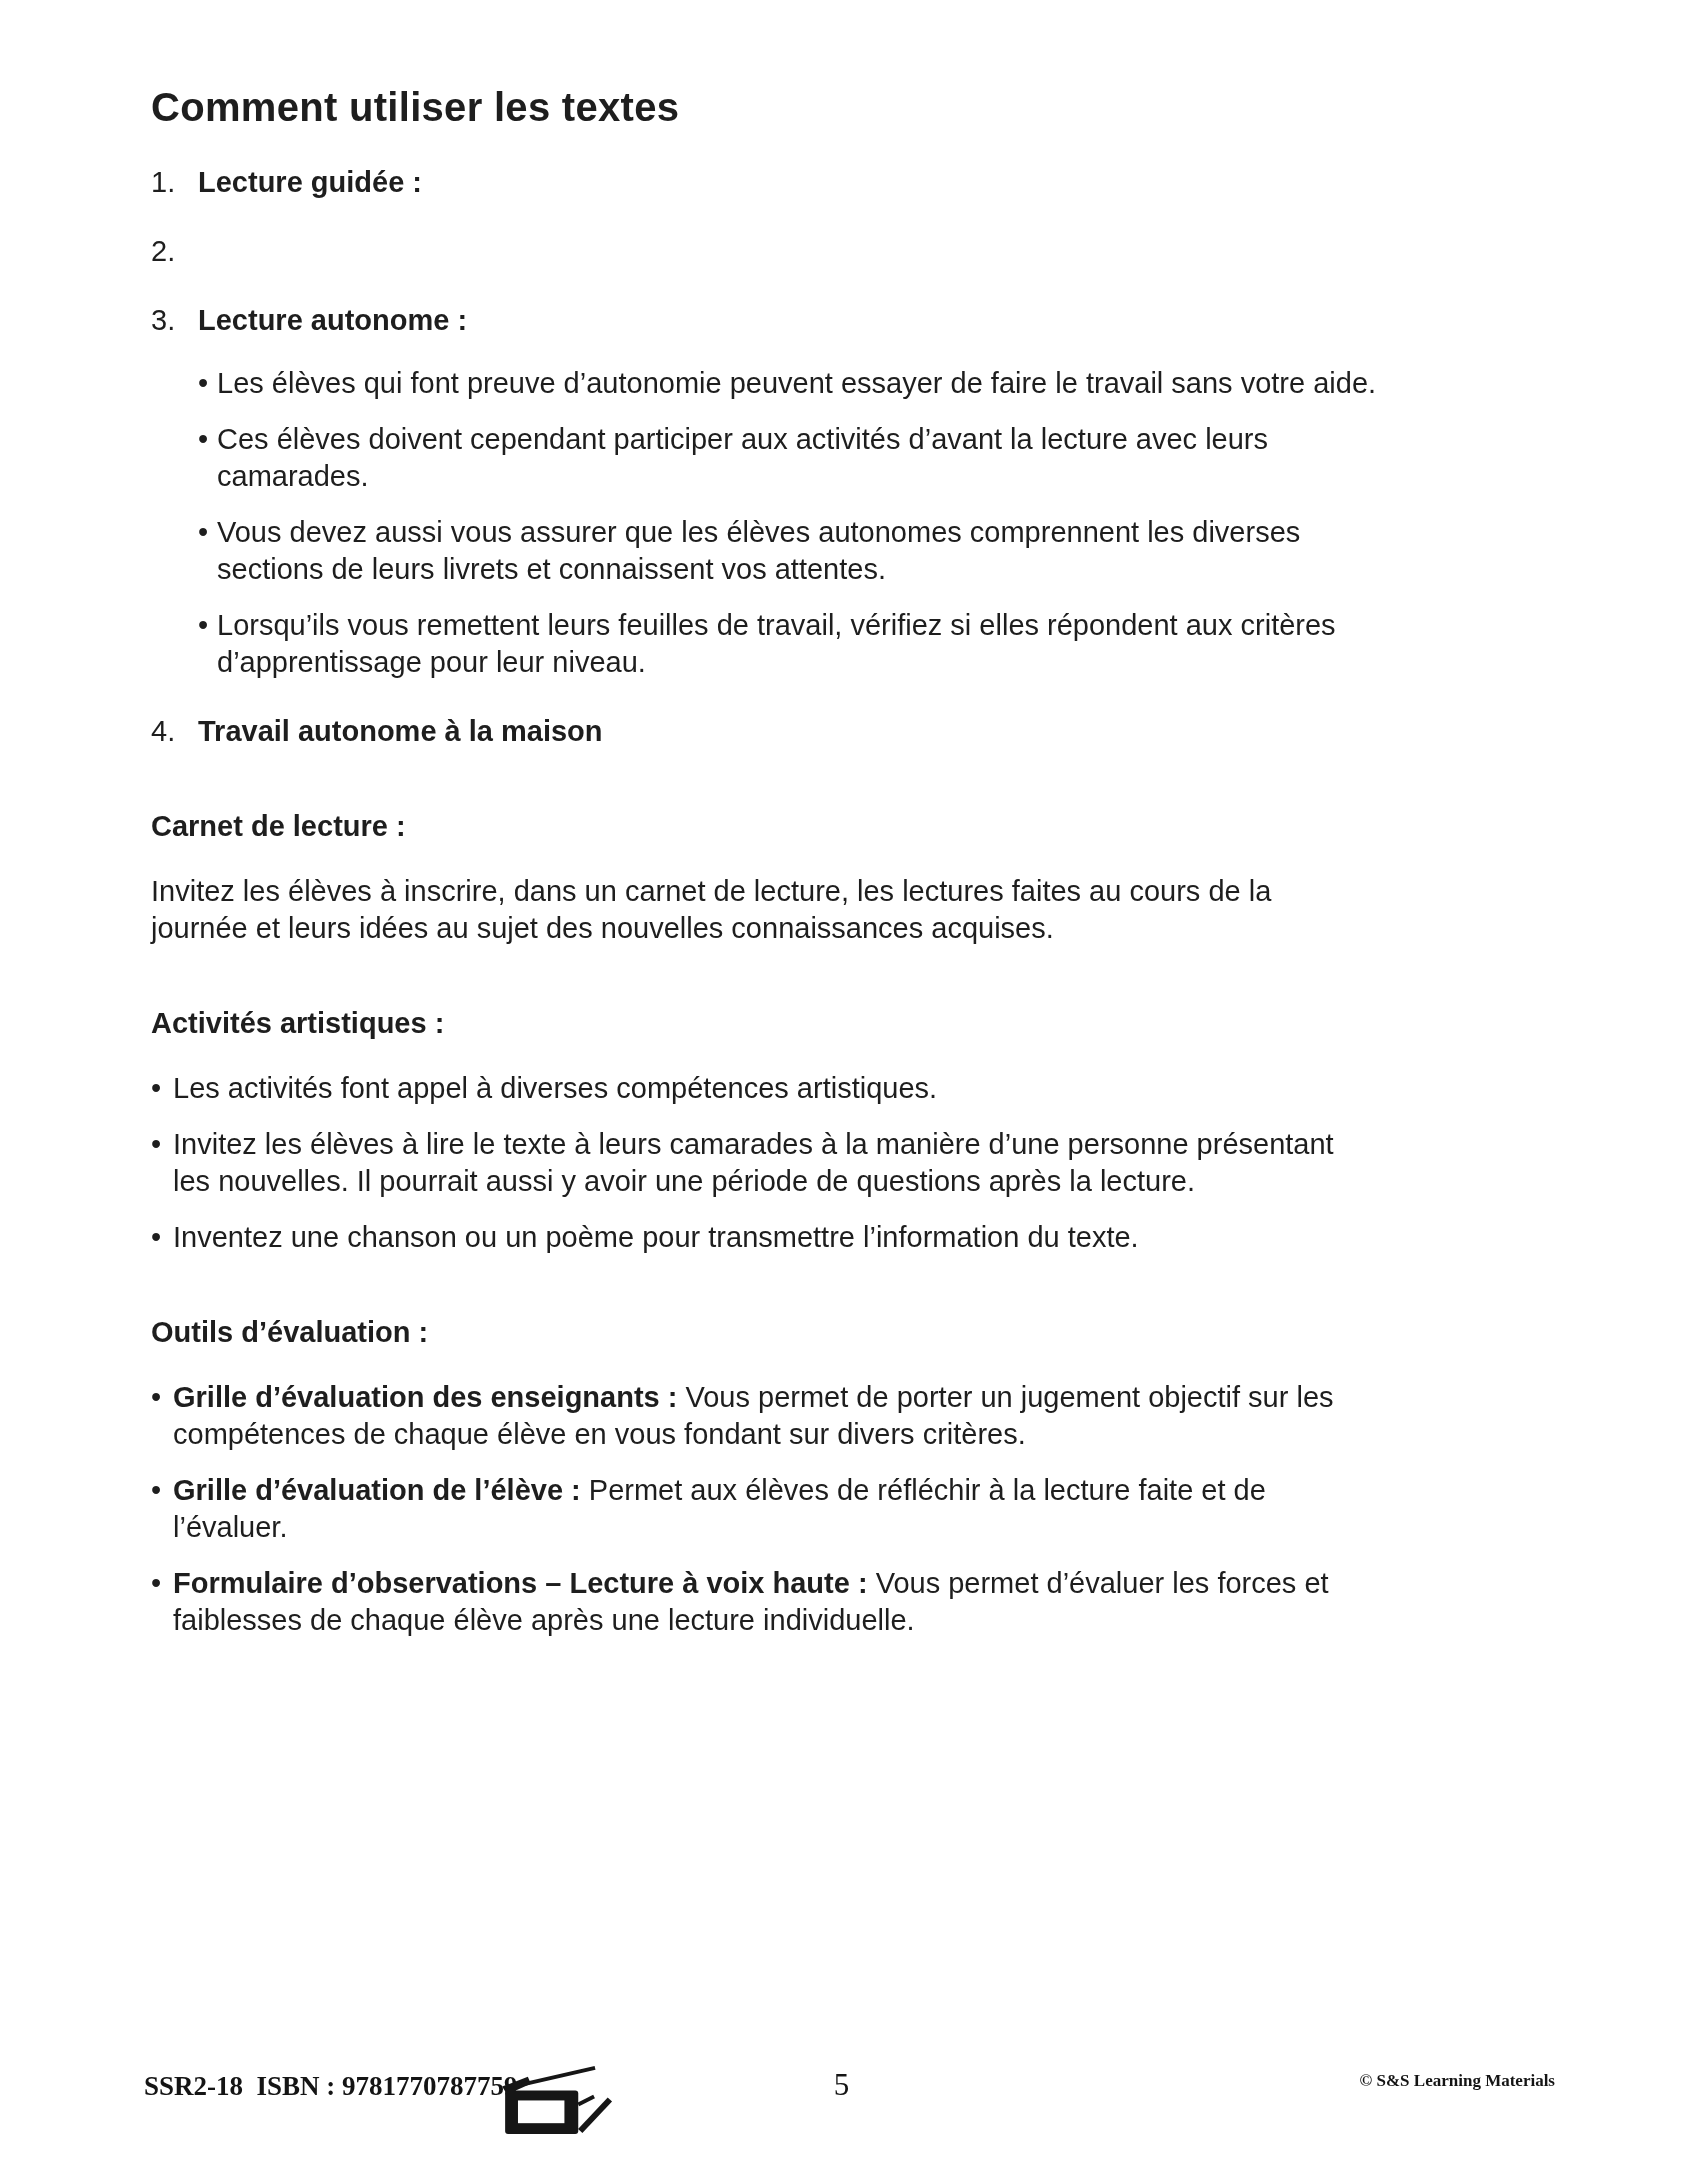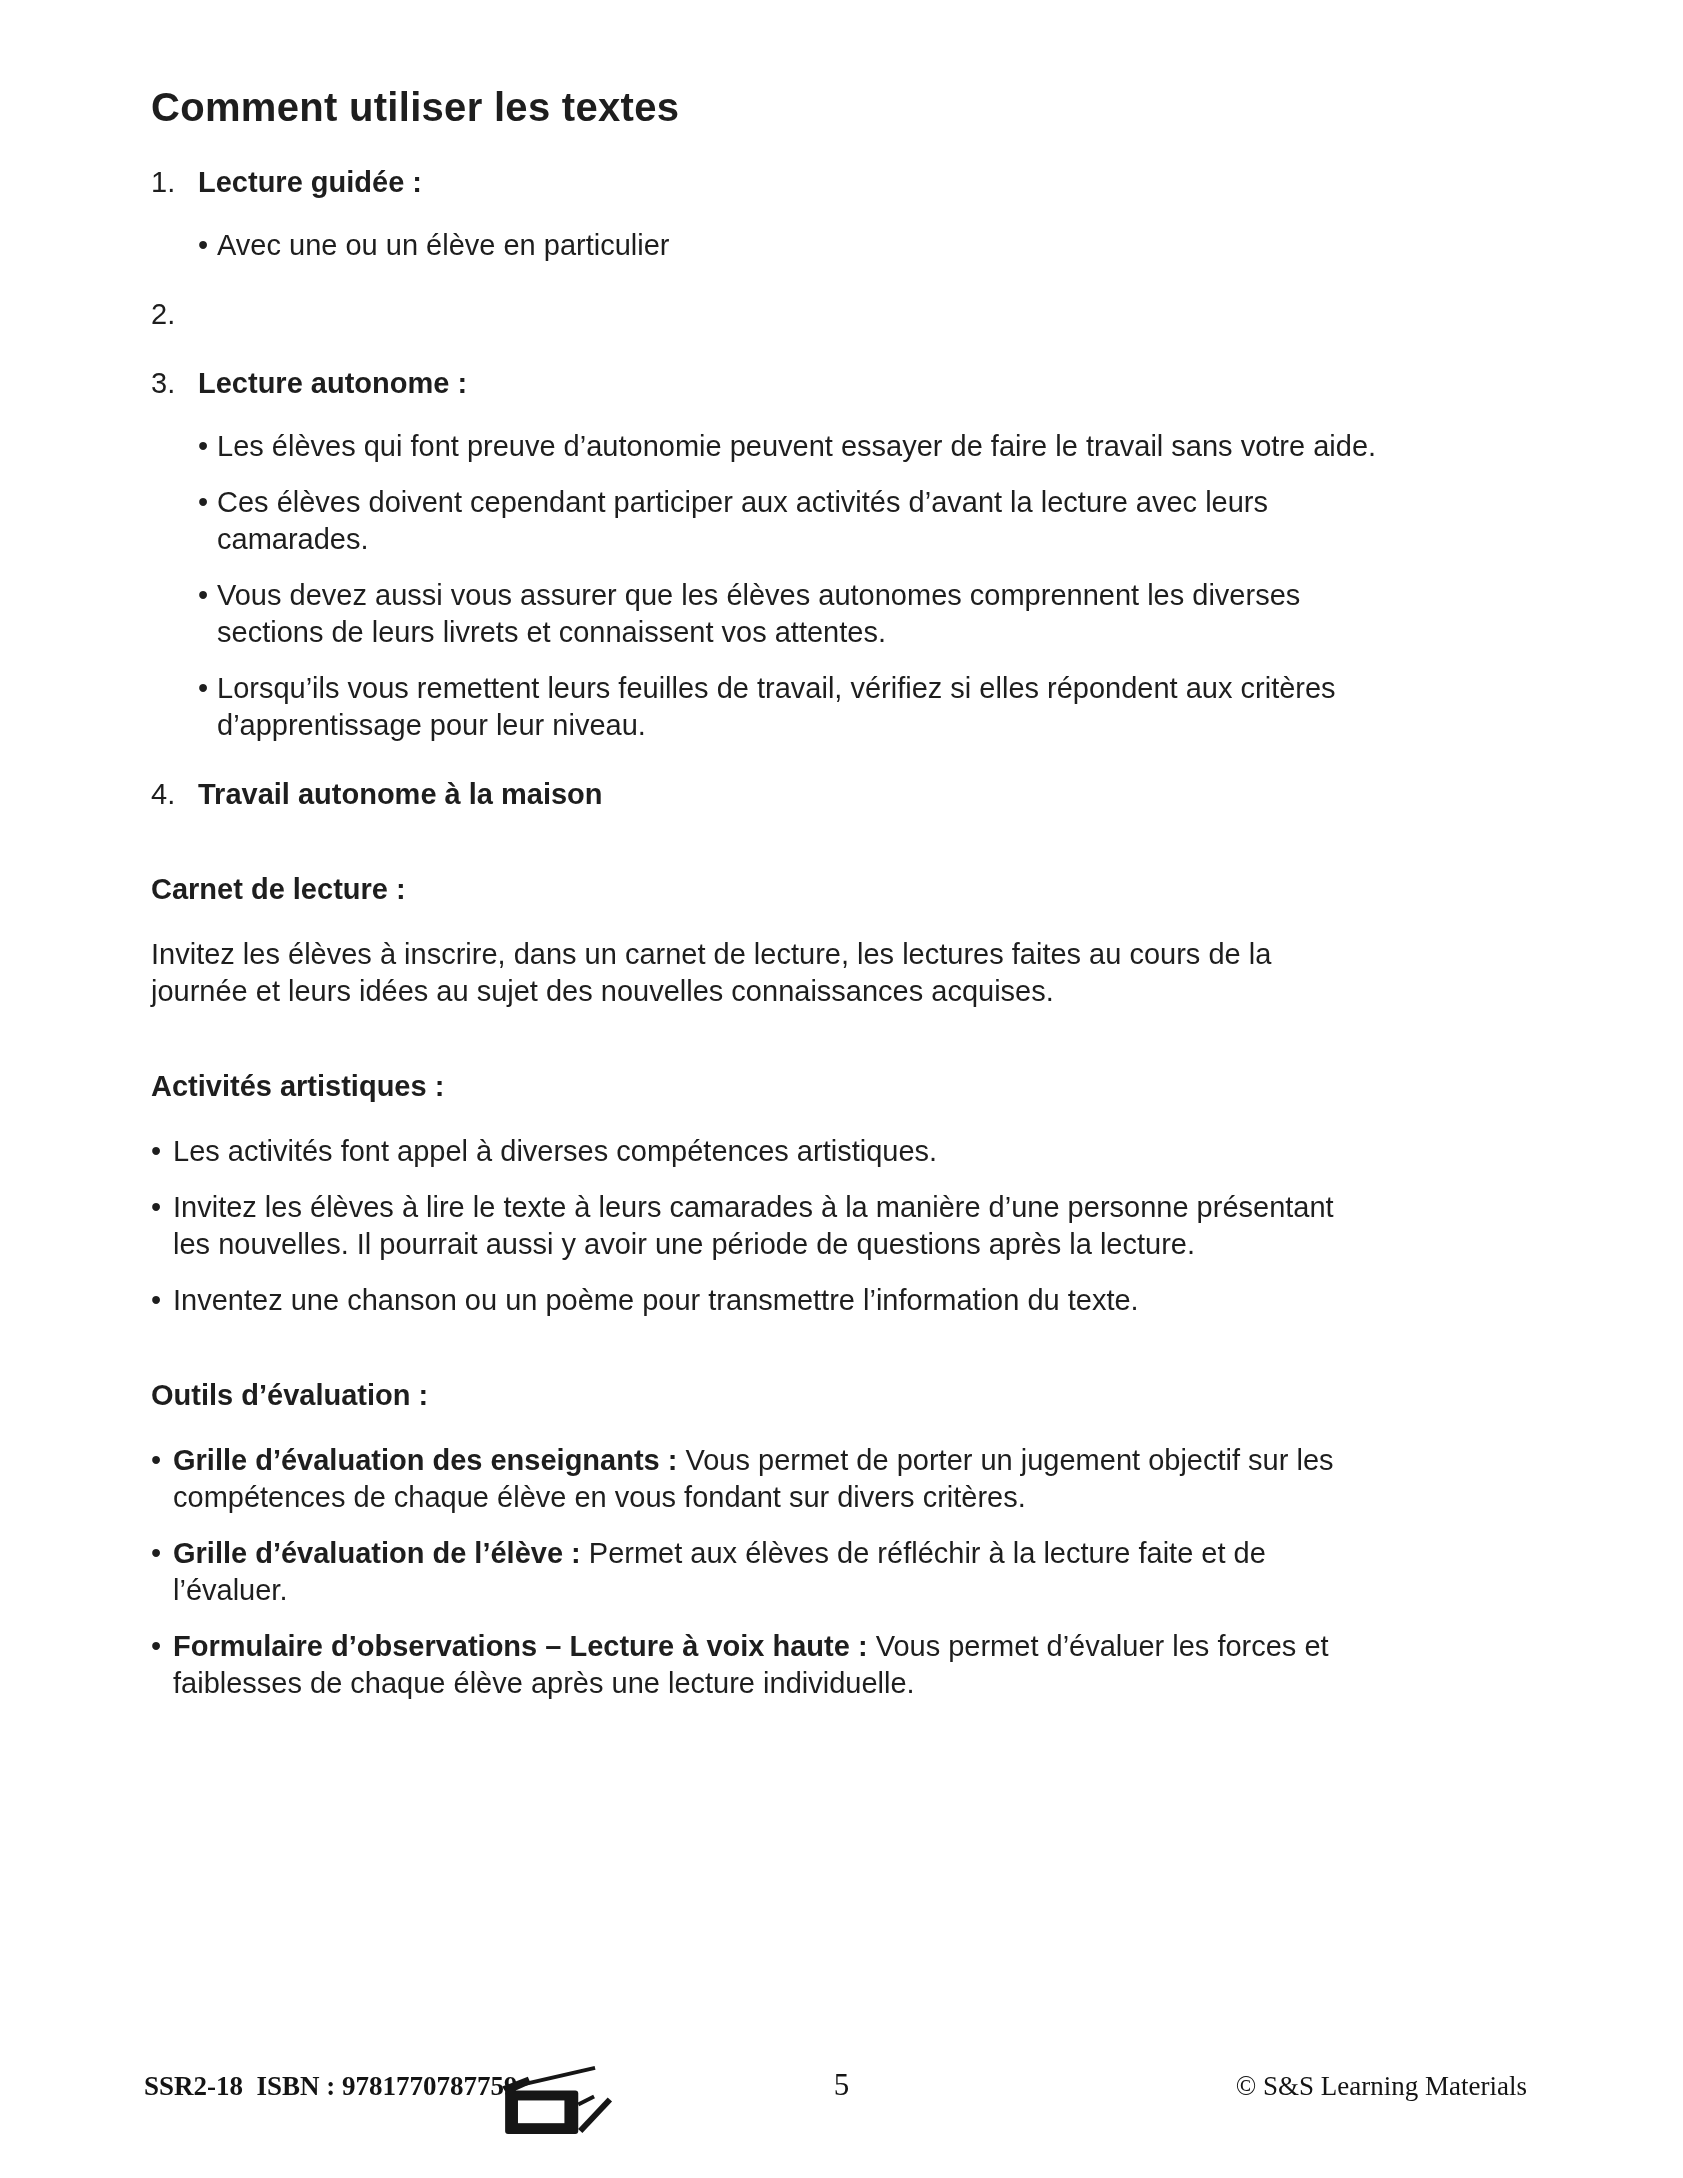--- a/index.html
+++ b/index.html
@@ -29,35 +29,34 @@
   .paragraph { font-size:29px; line-height:37px; white-space:pre-wrap; }
   .lead { font-weight:bold; }
 
   .footer {
     position:absolute; left:0; top:2057px; width:1683px; height:79px;
     font-family:"Liberation Serif", serif; color:#141414;
   }
   .footer-code { position:absolute; left:144px; top:14px; font-size:27px; font-weight:bold; white-space:pre; }
   .footer-icon { position:absolute; left:500px; top:-2px; width:115px; height:83px; }
   .footer-page { position:absolute; left:0; right:0; top:10px; text-align:center; font-size:31px; font-weight:normal; }
-  .footer-copyright { position:absolute; right:156px; top:14px; font-size:27px; font-weight:normal; }
+  .footer-copyright { position:absolute; right:128px; top:14px; font-size:17px; font-weight:bold; }
 </style>
 </head>
 <body>
 
 <div class="content">
 
   <h1 class="title">Comment utiliser les textes</h1>
 
   <div class="num-item">
     <span class="num">1.</span>
     <span class="num-label">Lecture guidée :</span>
   </div>
   <ul class="bullets nested">
-    <li>Avec une ou un élève en particulier</li>
   </ul>
 
   <div class="num-item">
     <span class="num">2.</span>
   </div>
 
   <div class="num-item">
     <span class="num">3.</span>
     <span class="num-label">Lecture autonome :</span>
   </div>

